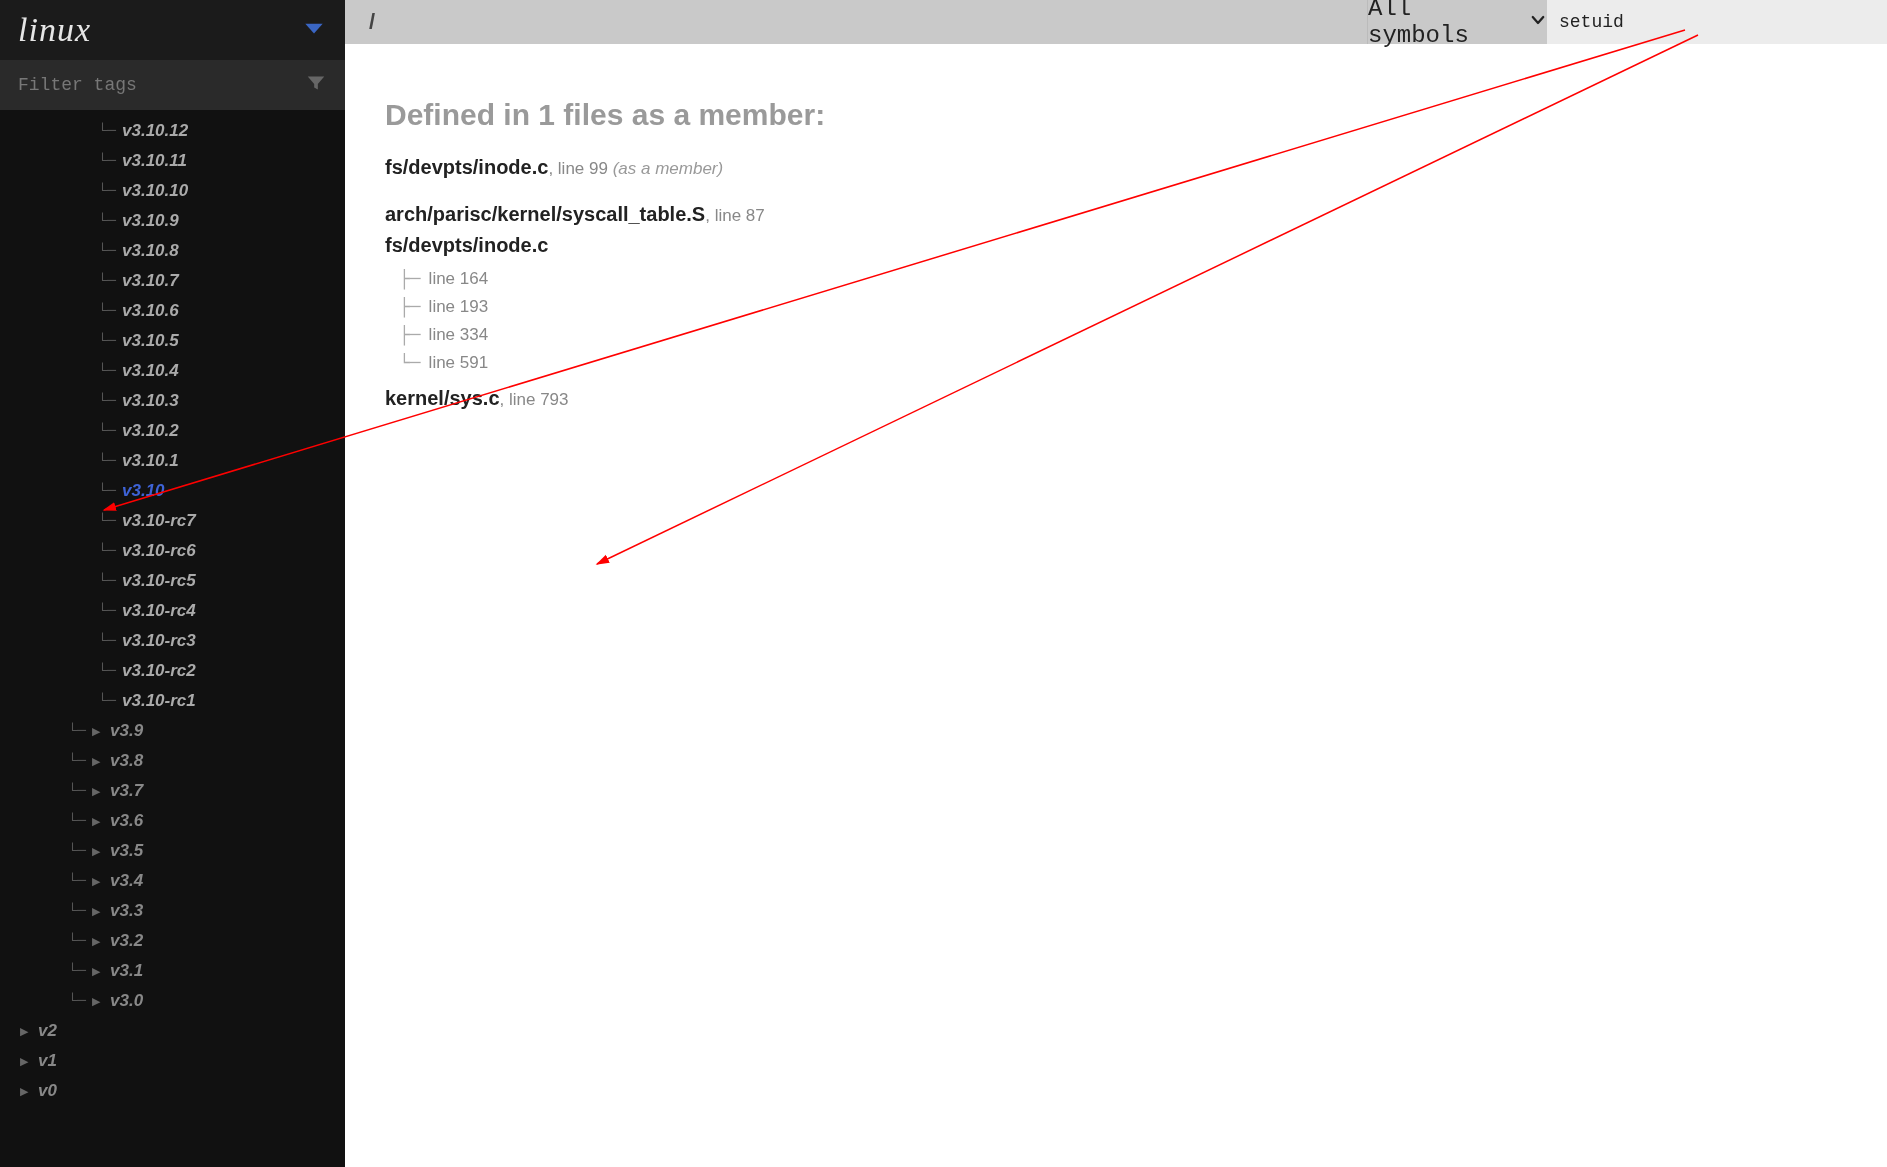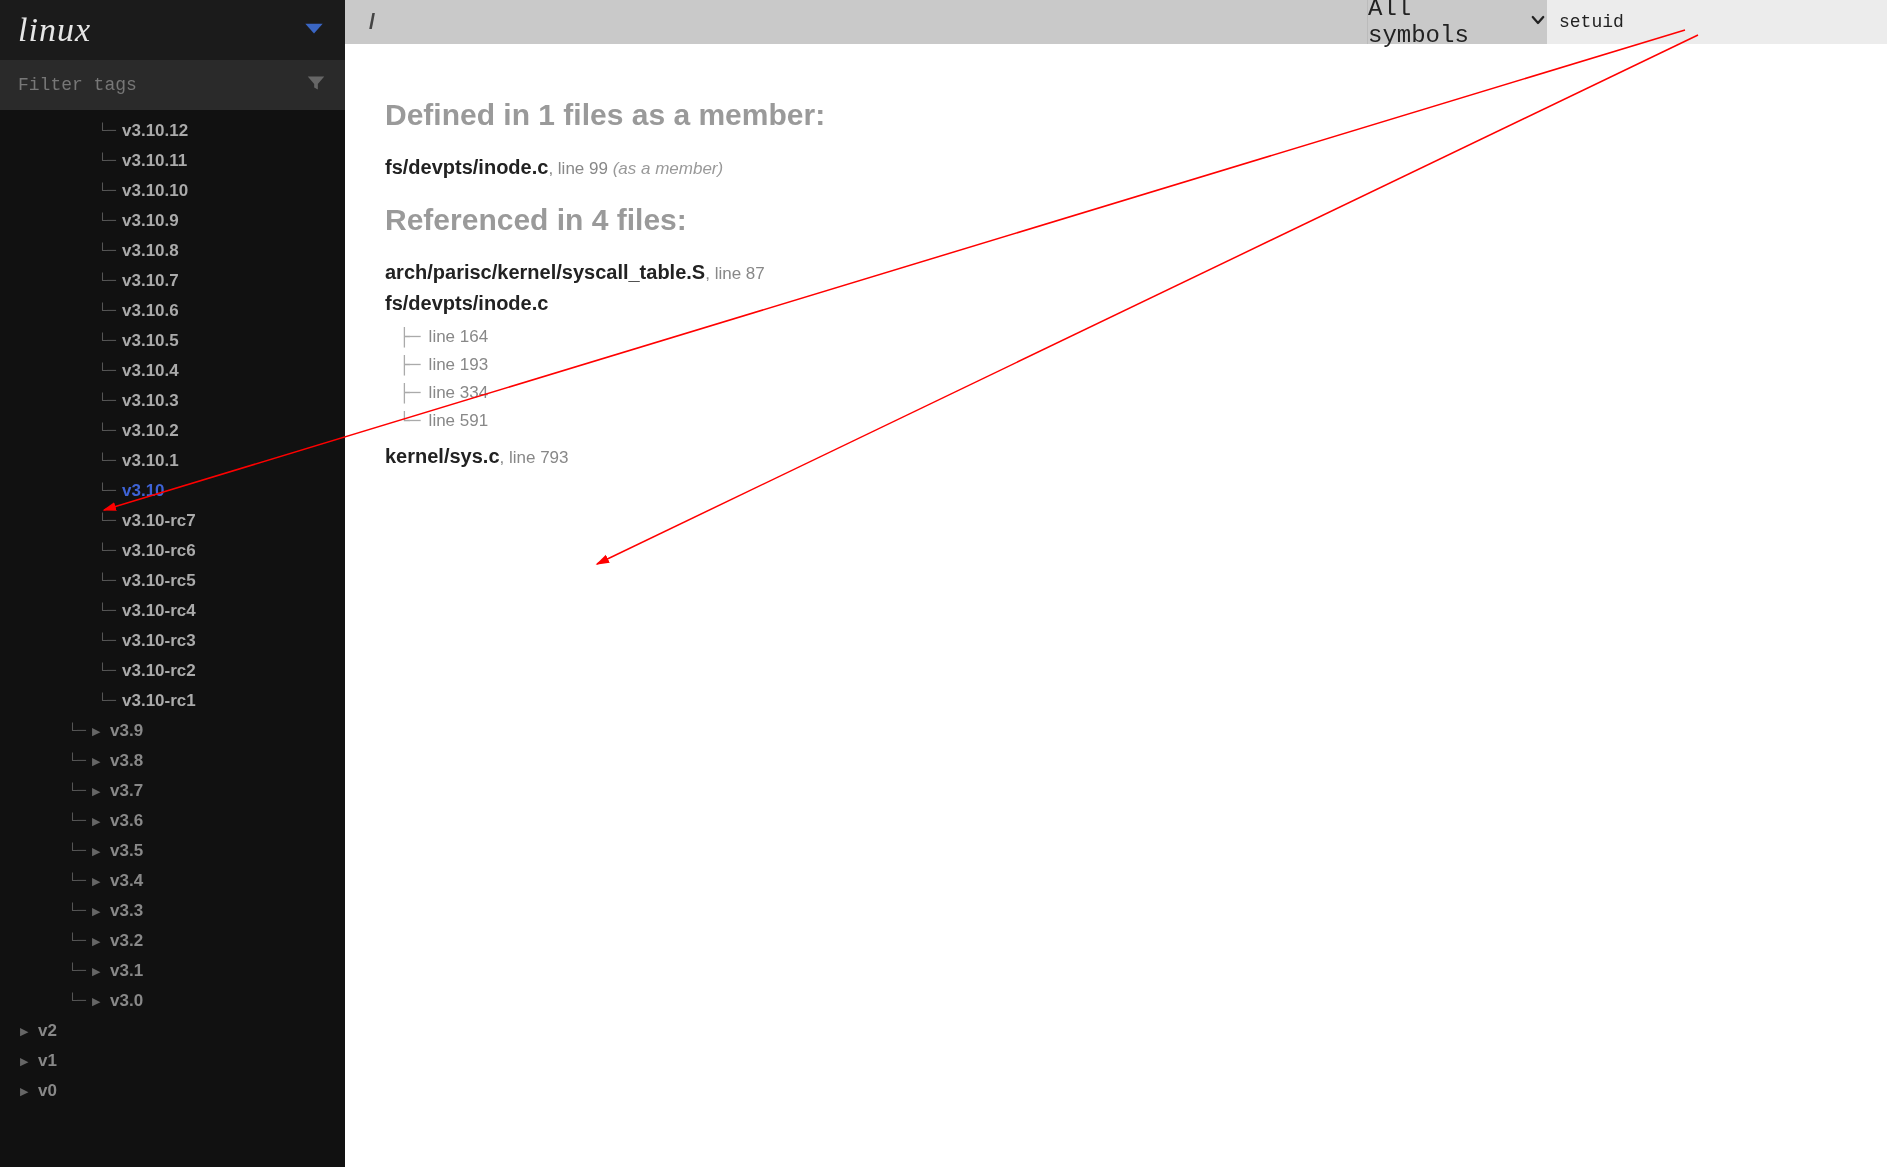--- a/index.html
+++ b/index.html
@@ -13,21 +13,21 @@
   .dropdown-icon svg { width: 26px; height: 26px; }
   .filter-row { height: 50px; background: #2a2a2a; display: flex; align-items: center; padding: 0 18px; justify-content: space-between; }
   .filter-input { background: transparent; border: none; color: #888; font-size: 18px; font-family: 'Courier New', monospace; width: 260px; outline: none; }
   .filter-input::placeholder { color: #777; }
   .filter-icon svg { width: 22px; height: 22px; fill: #666; }
   .tree { flex: 1; overflow-y: auto; padding: 6px 0 10px 0; font-size: 17px; }
   .tree-item { display: flex; align-items: center; height: 30px; padding-left: 20px; color: #aaa; cursor: pointer; white-space: nowrap; }
   .tree-item.level2 { padding-left: 68px; }
   .tree-item.level3 { padding-left: 98px; }
   .tree-item .triangle { display: inline-block; width: 12px; margin-right: 6px; color: #666; font-size: 11px; }
-  .tree-item .label { font-weight: 600; }
+  .tree-item .label { font-weight: 600; font-style: italic; }
   .tree-item.selected .label { color: #3e63d6; }
   .branchline { color: #555; font-family: 'Courier New', monospace; font-size: 15px; margin-right: 6px; }
 
   .main { flex: 1; display: flex; flex-direction: column; background: #fff; min-width: 0; }
   .topbar { height: 44px; display: flex; align-items: stretch; }
   .crumbs { flex: 1; background: #c9c9c9; display: flex; align-items: center; padding: 0 24px; font-size: 22px; color: #444; font-weight: 600; }
   .symfilter { width: 180px; background: #c9c9c9; display: flex; align-items: center; justify-content: center; gap: 10px; font-family: 'Courier New', monospace; font-size: 24px; color: #222; cursor: pointer; border-left: 1px solid #bbb; }
   .symfilter svg { width: 18px; height: 18px; }
   .searchbox { width: 340px; background: #ececec; display: flex; align-items: center; padding: 0 12px; }
   .searchbox input { width: 100%; border: none; background: transparent; font-family: 'Courier New', monospace; font-size: 18px; outline: none; color: #222; }
@@ -231,21 +231,20 @@
       <div class="searchbox">
         <input value="setuid" style="">
       </div>
     </div>
 
     <div class="content">
       <h2>Defined in 1 files as a member:</h2>
       <div class="defline">
         <span class="path">fs/devpts/inode.c</span><span class="meta"><span>, line 99 </span><em>(as a member)</em></span>
       </div>
-      <h2>Referenced in 4 files:</h2>
       <div class="reflist" id="reflist">
           <div class="ref-item"><span class="path">arch/parisc/kernel/syscall_table.S</span><span class="meta">, line 87</span></div>
           <div class="ref-item"><span class="path">fs/devpts/inode.c</span><span class="meta"></span></div>
           <div class="sublines">
             <div class="subline"><span class="treechar">├─</span>line 164</div>
             <div class="subline"><span class="treechar">├─</span>line 193</div>
             <div class="subline"><span class="treechar">├─</span>line 334</div>
             <div class="subline"><span class="treechar">└─</span>line 591</div>
           </div>
           <div class="ref-item"><span class="path">kernel/sys.c</span><span class="meta">, line 793</span></div>

